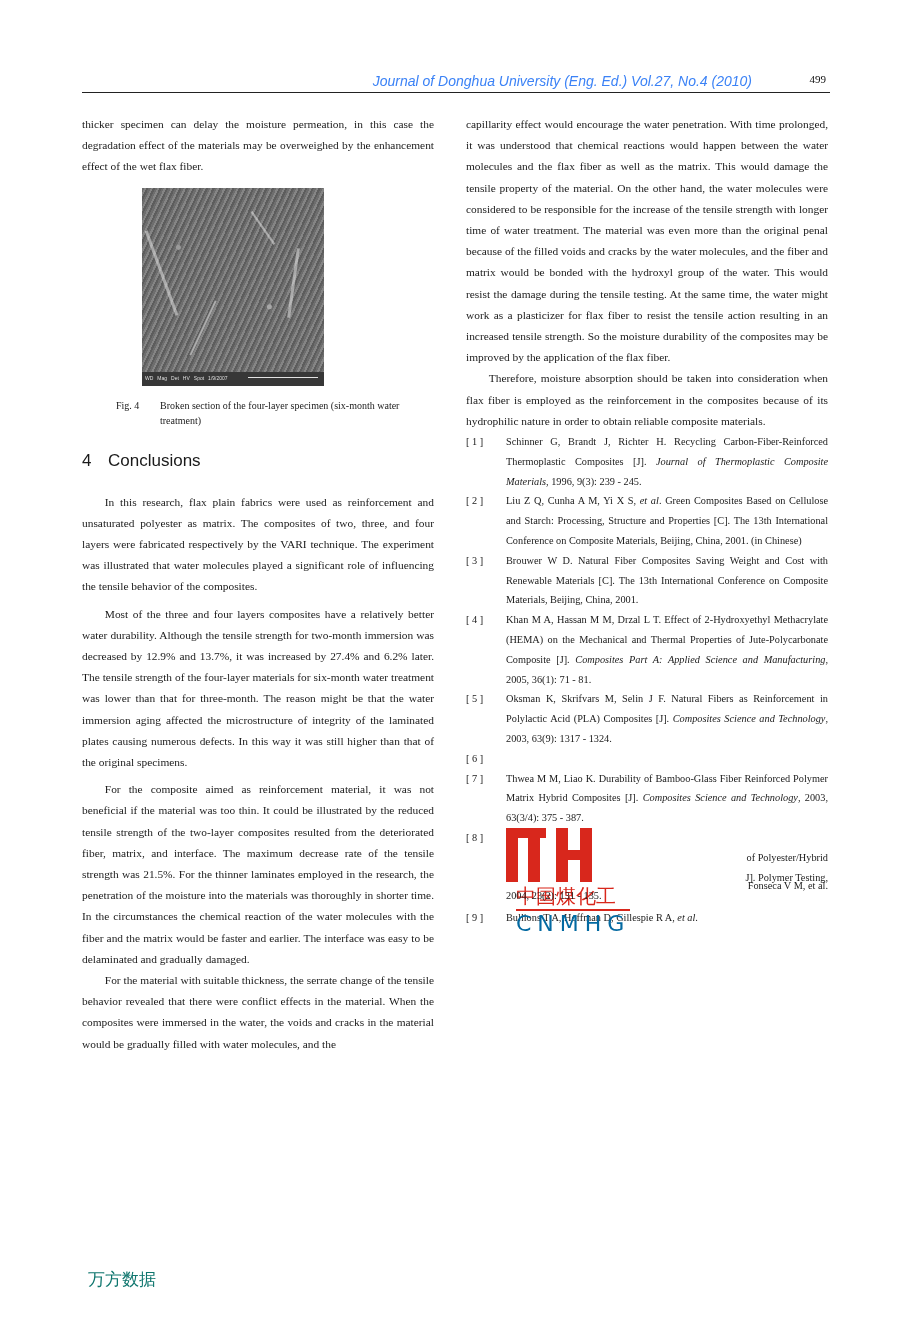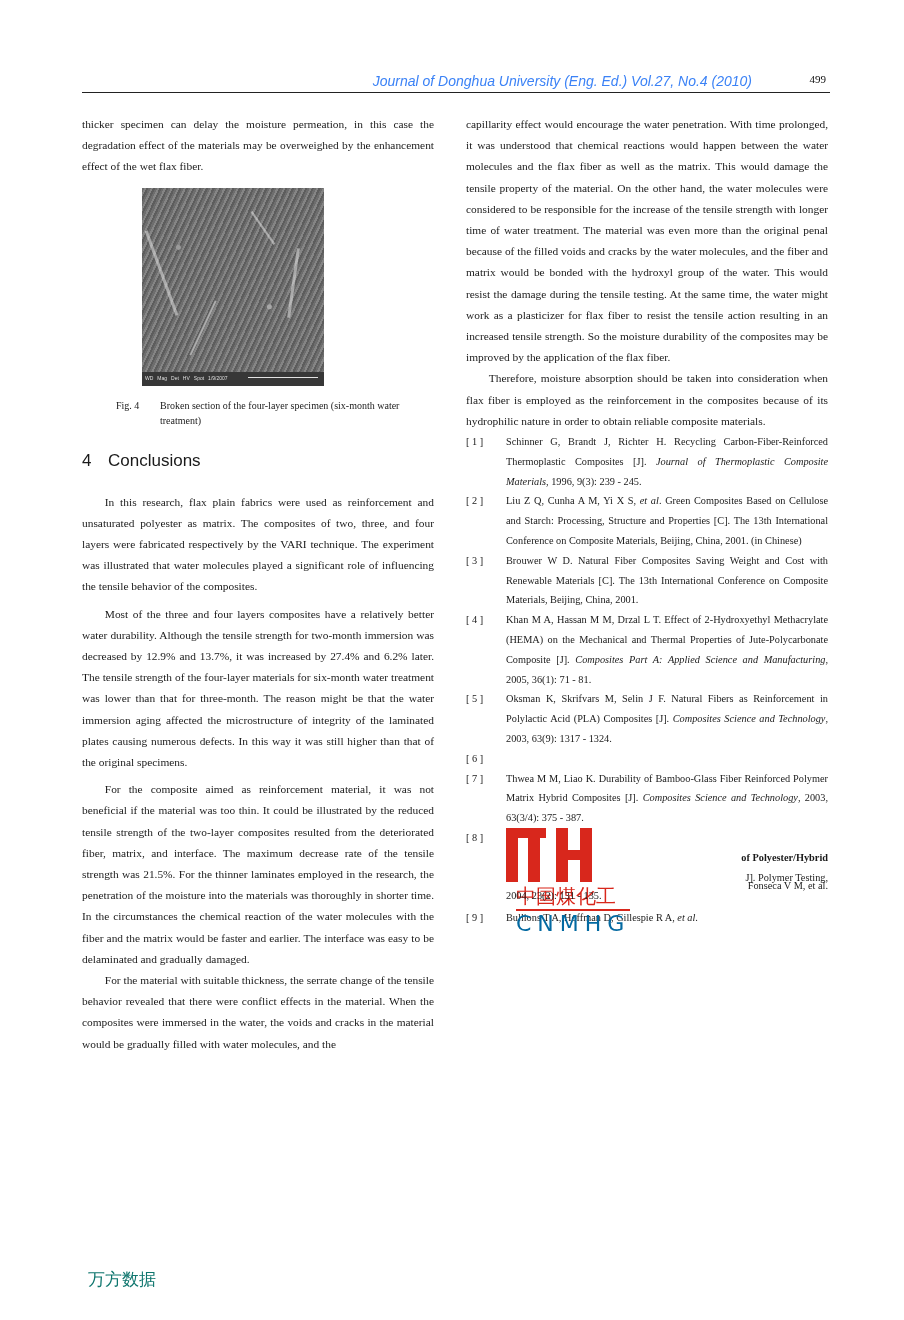--- a/index.html
+++ b/index.html
@@ -151,21 +151,21 @@
             <span style="left:50px;top:0;width:12px;height:54px;"></span>
             <span style="left:74px;top:0;width:12px;height:54px;"></span>
             <span style="left:50px;top:22px;width:36px;height:10px;"></span>
           </div>
           <div class="cn">
             <div class="cn-top">中国煤化工</div>
             <div class="cn-bot">CNMHG</div>
           </div>
         </div>
         <span class="ref8-tail" style="top:0;margin-top:48px;">Fonseca V M, et al.</span>
-        <span class="ref8-tail" style="top:20px;font-weight:bold;">of Polyester/Hybrid</span>
+        <span class="ref8-tail" style="top:20px;">of Polyester/Hybrid</span>
         <span class="ref8-tail" style="top:40px;">J]. Polymer Testing,</span>
         <span style="position:absolute;left:0;top:58px;">2004, 23(2): 131 - 135.</span>
       </div>
     </div>
 
     <div class="ref">
       <span class="rn">[ 9 ]</span>
       <span class="rt"><span>Bullions T A, Hoffman D, Gillespie R A, </span><i>et al</i><span>.</span></span>
     </div>
   </div>

